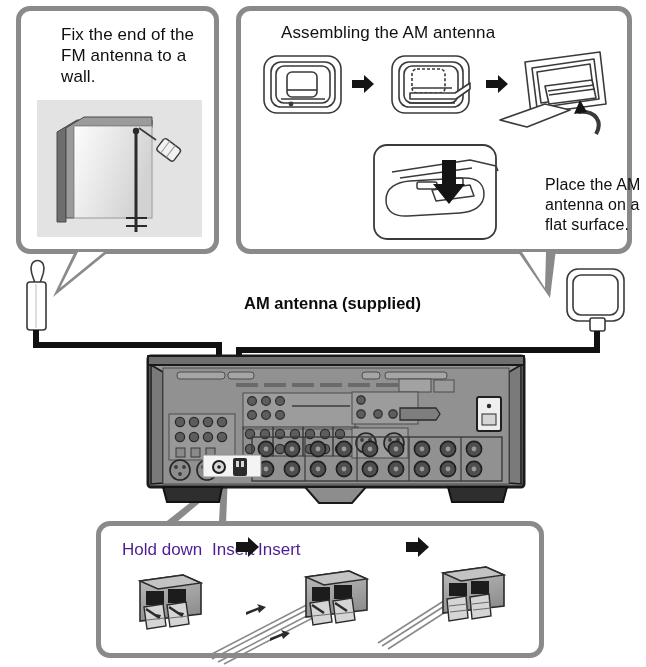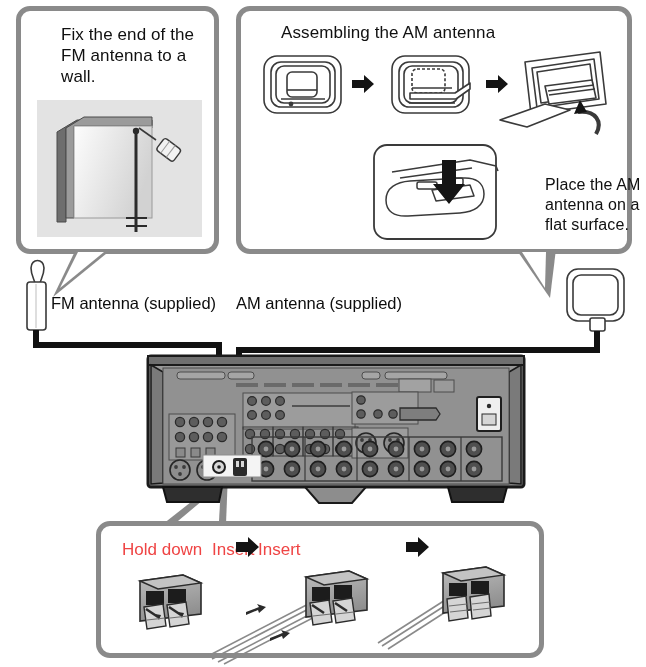--- a/index.html
+++ b/index.html
@@ -50,21 +50,21 @@
     line-height: 20px;
     color: #0d0d0d;
     white-space: nowrap;
   }
 
   
   .step-label {
     position: absolute;
     font-size: 17px;
     line-height: 20px;
-    color: #ef4444;
+    color: #4c1d95;
     white-space: nowrap;
   }
 
   .svg-layer {
     position: absolute;
     left: 0;
     top: 0;
     width: 646px;
     height: 667px;
     pointer-events: none;
@@ -84,23 +84,22 @@
   <div class="wall-panel" style="left:37px; top:100px; width:165px; height:137px;"></div>
 
   <div class="callout" style="left:236px; top:6px; width:396px; height:248px;"></div>
 
   <div class="callout-title" style="left:253px; top:22px;">Assembling the AM antenna</div>
 
   <div class="callout-title" style="left:517px; top:175px; width:115px; font-size:16px; line-height:20px;">Place the AM
 antenna on a
 flat surface.</div>
 
-  <div class="mid-label" style="left:51px; top:293px;">FM antenna (supplied)</div>
-
-  <div class="mid-label" style="left:236px; top:293px;">AM antenna (supplied)</div>
+
+  <div class="mid-label" style="left:244px; top:293px;font-weight:bold;">AM antenna (supplied)</div>
 
   <div class="callout" style="left:96px; top:521px; width:448px; height:137px;"></div>
 
   <div class="step-label" style="left:122px; top:540px;">Hold down</div>
 
   <div class="step-label" style="left:212px; top:540px;">Insert</div>
 
   <div class="step-label" style="left:258px; top:540px;">Insert</div>
 
   <svg class="svg-layer" viewBox="0 0 646 667" xmlns="http://www.w3.org/2000/svg">

